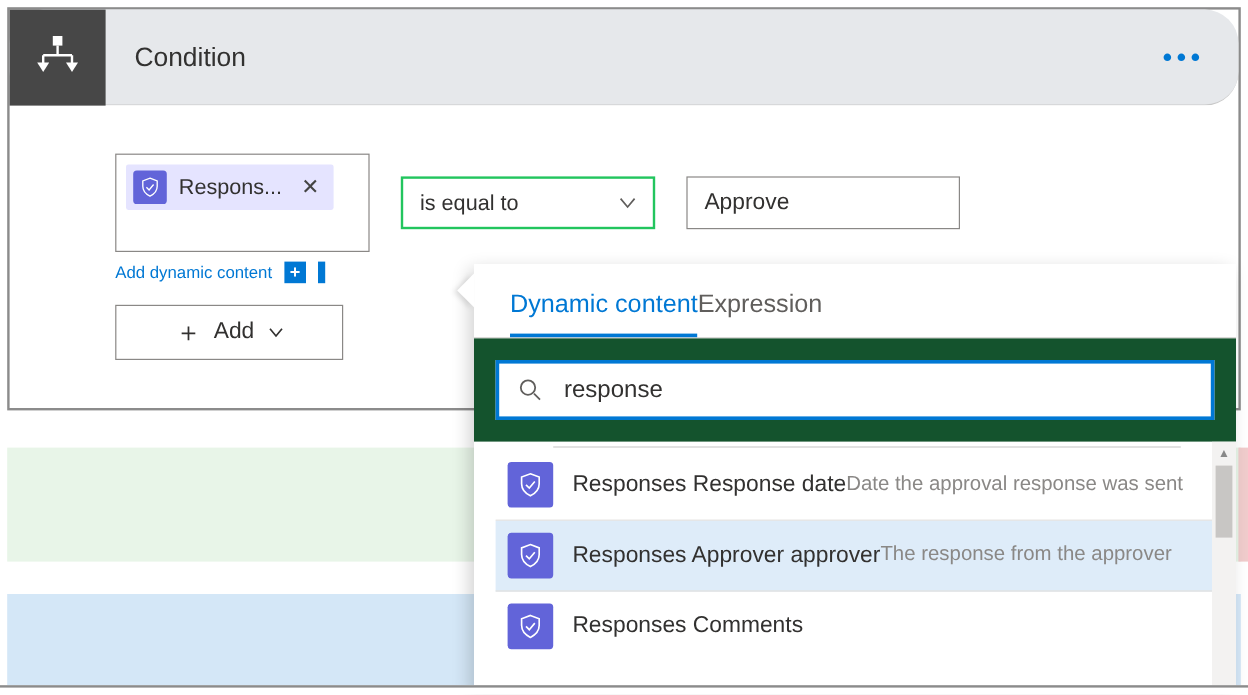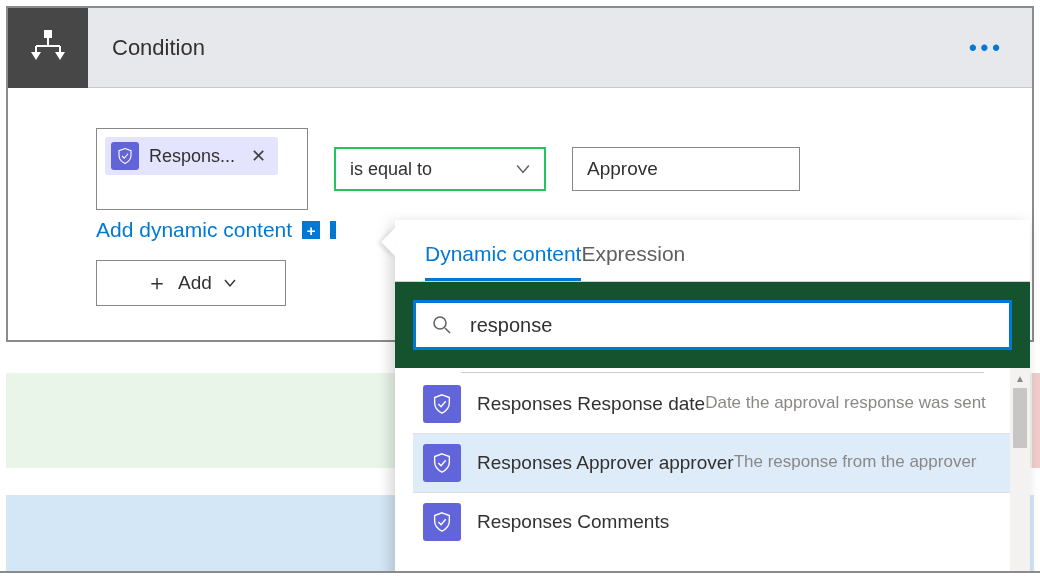--- a/index.html
+++ b/index.html
@@ -1,40 +1,40 @@
 <!DOCTYPE html>
 <html><head>
   <meta charset="utf-8">
   <style>
     * { box-sizing: border-box; margin: 0; padding: 0; }
     body { font-family: "Segoe UI", Arial, sans-serif; background: #fff; width: 1040px; height: 579px; overflow: hidden; position: relative; }
     
     .card-border { border: 2px solid #8b8b8b; margin: 6px; height: 336px; position: relative; }
-    .card-header { display: flex; align-items: center; background: #e6e8eb; height: 80px; border-bottom: 1px solid #c8c8c8; }
+    .card-header { display: flex; align-items: center; background: #e6e8eb; height: 80px; border-bottom: 1px solid #c8c8c8; border-radius: 28px; }
     .icon-box { width: 80px; height: 80px; background: #474747; display: flex; align-items: center; justify-content: center; }
     .card-title { font-size: 22px; color: #323130; padding-left: 24px; flex: 1; }
     .ellipsis { padding-right: 28px; color: #0078d4; font-size: 22px; letter-spacing: 4px; cursor: pointer; font-weight: bold; }
     
     .card-body { padding: 40px 0 0 88px; display: flex; flex-direction: column; }
     
     .row { display: flex; align-items: center; gap: 26px; }
     
     .value-box { border: 1px solid #8a8886; width: 212px; height: 82px; padding: 8px; }
     .token { display: inline-flex; align-items: center; background: #e5e4ff; border-radius: 2px; padding: 4px 6px; height: 38px; }
     .token-icon { width: 28px; height: 28px; background: #6264d9; border-radius: 3px; display: flex; align-items: center; justify-content: center; }
     .token-label { padding: 0 10px; color: #323130; font-size: 18px; white-space: nowrap; overflow: hidden; text-overflow: ellipsis; max-width: 110px; }
     .token-x { color: #444; font-size: 18px; padding: 0 6px; cursor: pointer; }
     
     .select-box { border: 2px solid #22c55e; width: 212px; height: 44px; display: flex; align-items: center; justify-content: space-between; padding: 0 14px; font-size: 18px; color: #323130; }
     .chev { width: 14px; height: 14px; }
     
     .input-box { border: 1px solid #8a8886; width: 228px; height: 44px; display: flex; align-items: center; padding: 0 14px; font-size: 19px; color: #323130; }
     
     .add-dyn-row { display: flex; align-items: center; gap: 10px; margin: 8px 0 0 0; }
-    .add-dyn { color: #0078d4; font-size: 21px; cursor: pointer; }
+    .add-dyn { color: #0078d4; font-size: 14px; cursor: pointer; }
     .plus-ic { width: 18px; height: 18px; background: #0078d4; color: #fff; display: inline-flex; align-items: center; justify-content: center; font-size: 15px; font-weight: bold; }
     .bar-ic { width: 6px; height: 18px; background: #0078d4; display: inline-block; }
     
     .add-btn { border: 1px solid #8a8886; width: 190px; height: 46px; display: flex; align-items: center; justify-content: center; gap: 10px; margin-top: 18px; background: #fff; cursor: pointer; }
     .add-btn-plus { font-size: 22px; color: #323130; font-weight: 300; }
     .add-btn-text { font-size: 19px; color: #323130; }
     .add-btn-chev { width: 12px; height: 12px; margin-left: 2px; }
     
     .bg-green { position: absolute; top: 373px; left: 6px; right: 6px; height: 95px; background: #e8f5e8; }
     .bg-blue { position: absolute; top: 495px; left: 6px; right: 6px; height: 78px; background: #d4e7f7; }

